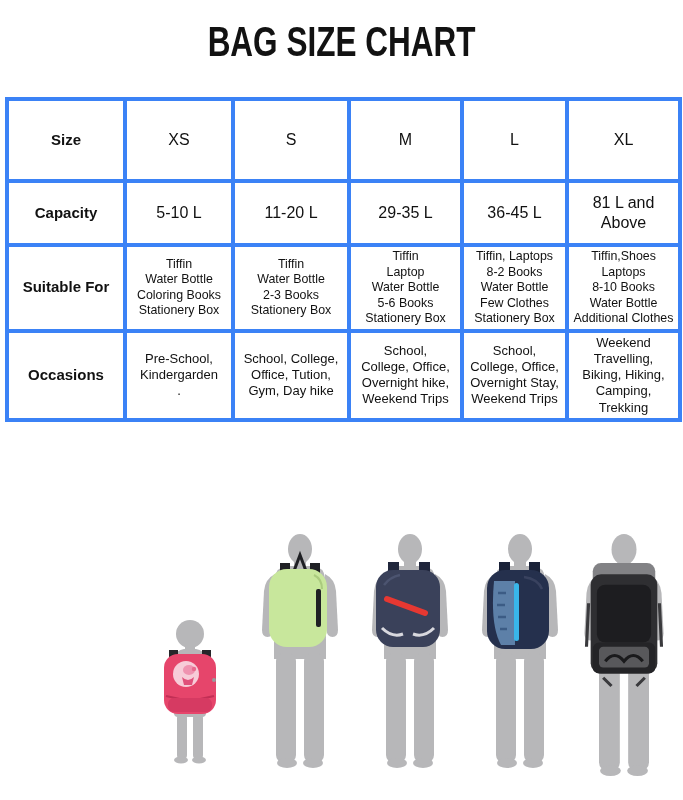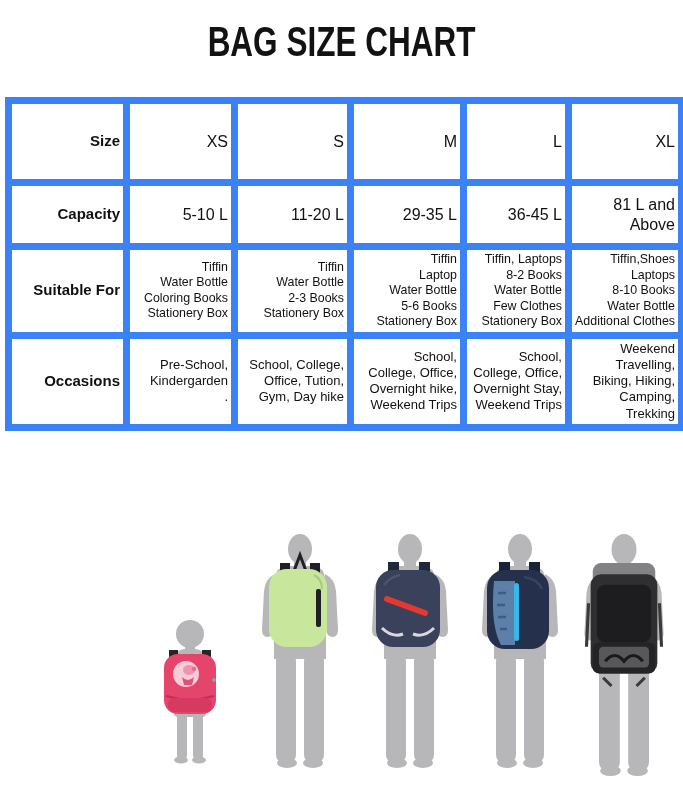--- a/index.html
+++ b/index.html
@@ -13,22 +13,22 @@
     transform:scaleX(.75); transform-origin:center top;
     white-space:nowrap;
   }
 
   table.sizes{
     position:absolute; left:5px; top:97px;
     width:673px; border-collapse:collapse; table-layout:fixed;
     background:#fff;
   }
   table.sizes td{
-    border:7px solid #3b82f6;
-    text-align:right; vertical-align:middle;
+    border:4px solid #3b82f6;
+    text-align:center; vertical-align:middle;
     padding:2px 3px; white-space:pre-line; line-height:1.25;
   }
   td.hdr{font-weight:bold; font-size:15px;}
   td.val{font-size:16px;}
   td.small{font-size:12.4px;}
   td.occ{font-size:13px;}
   tr.r1{height:82px;} tr.r2{height:64px;} tr.r3{height:84px;}
   tr.r4{height:85px;} tr.r5{height:84px;}
 
   .fig{position:absolute;}

